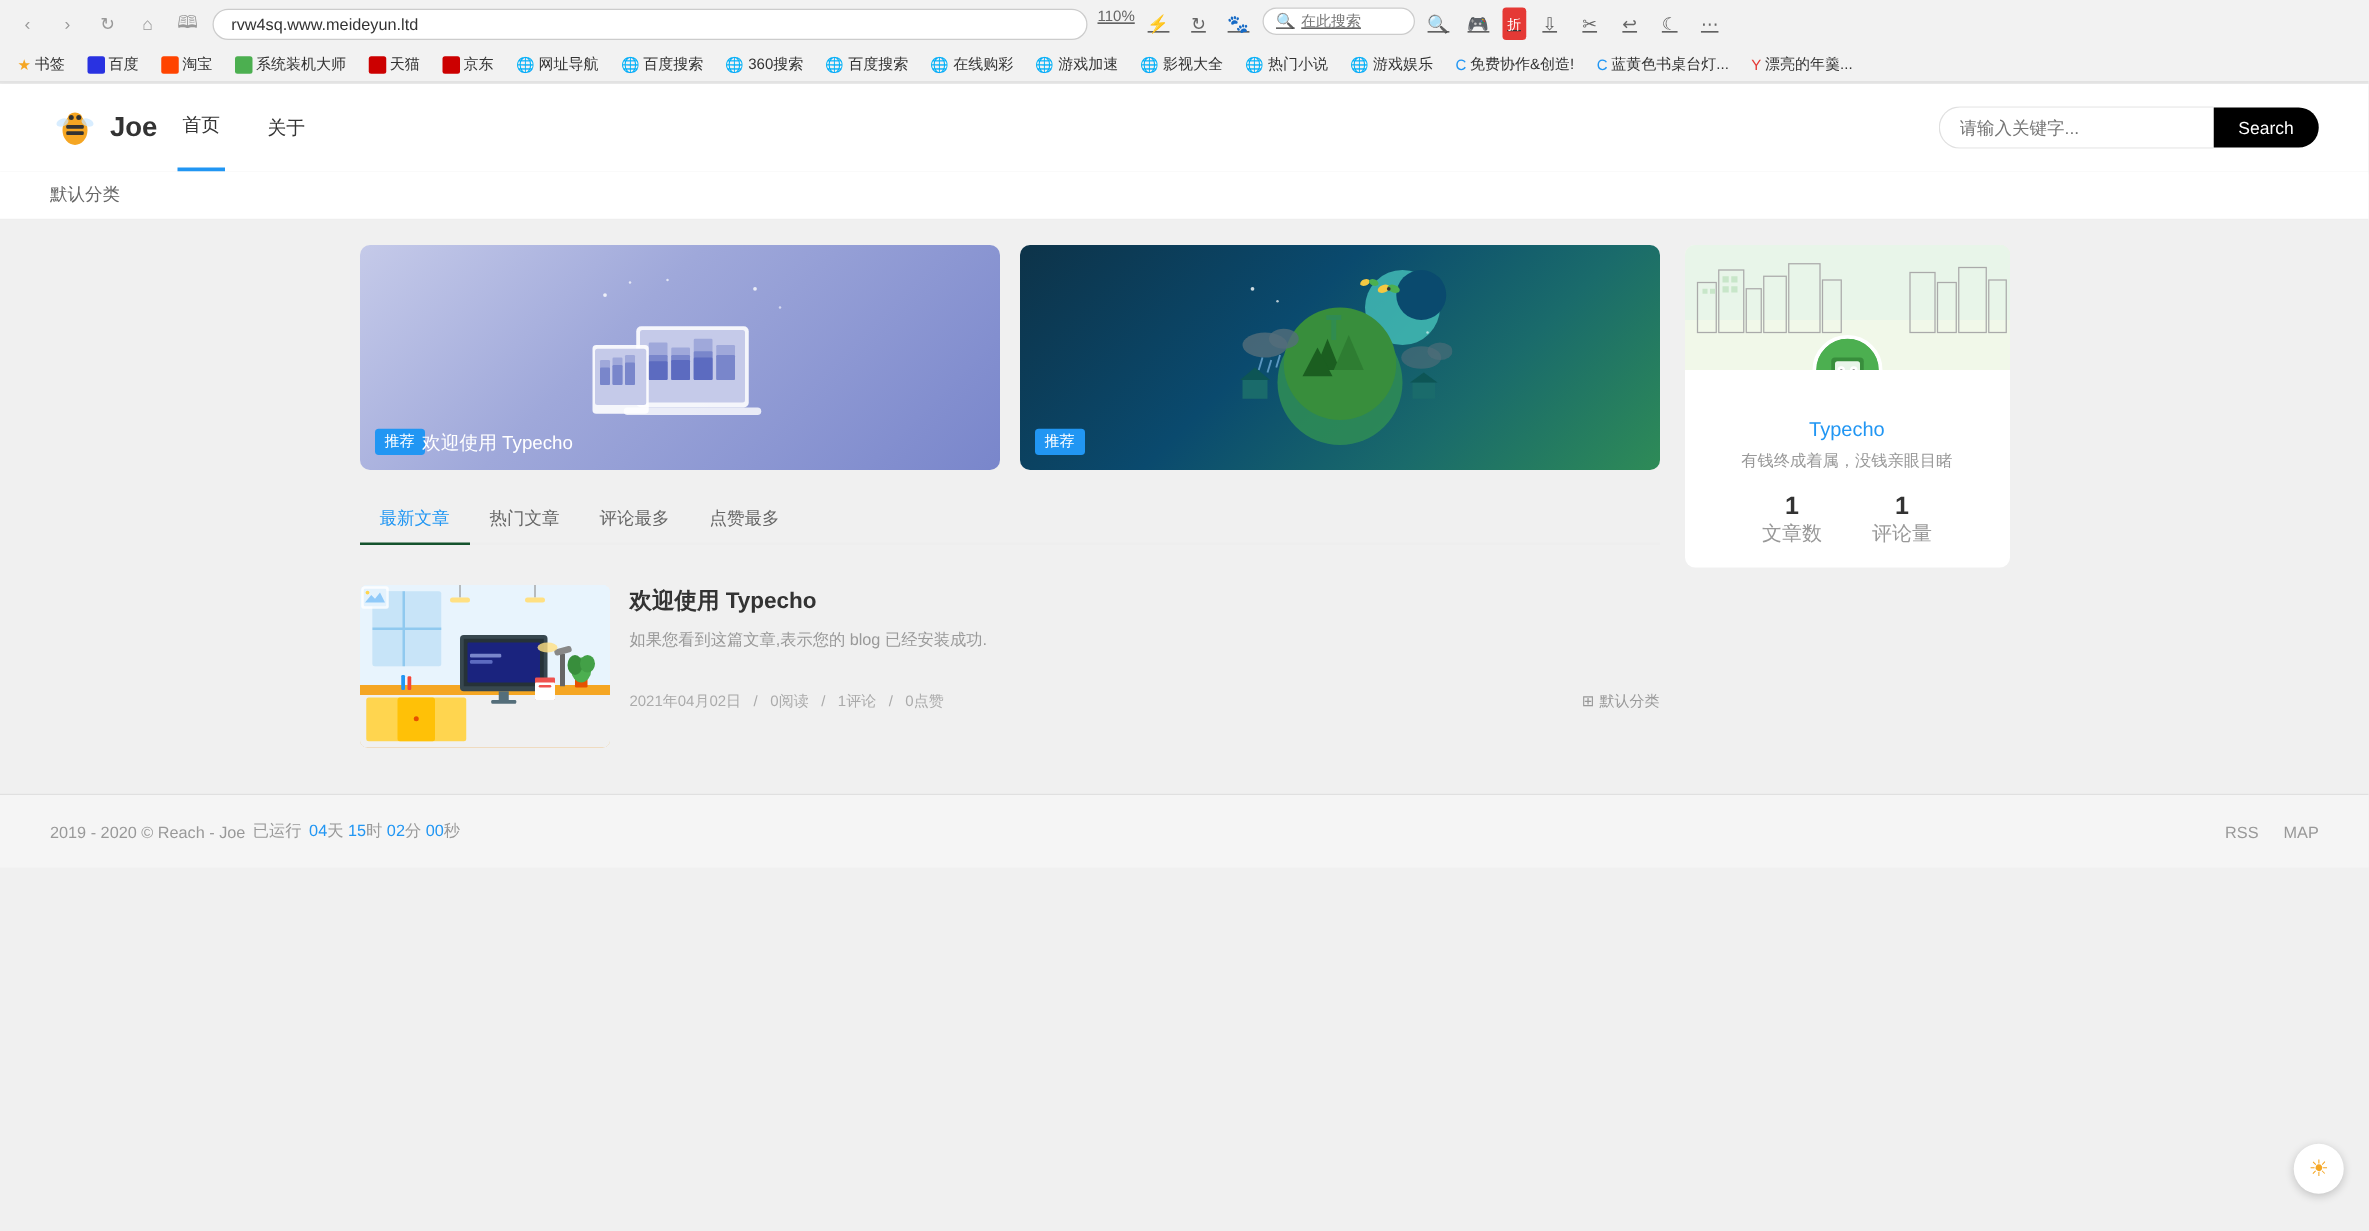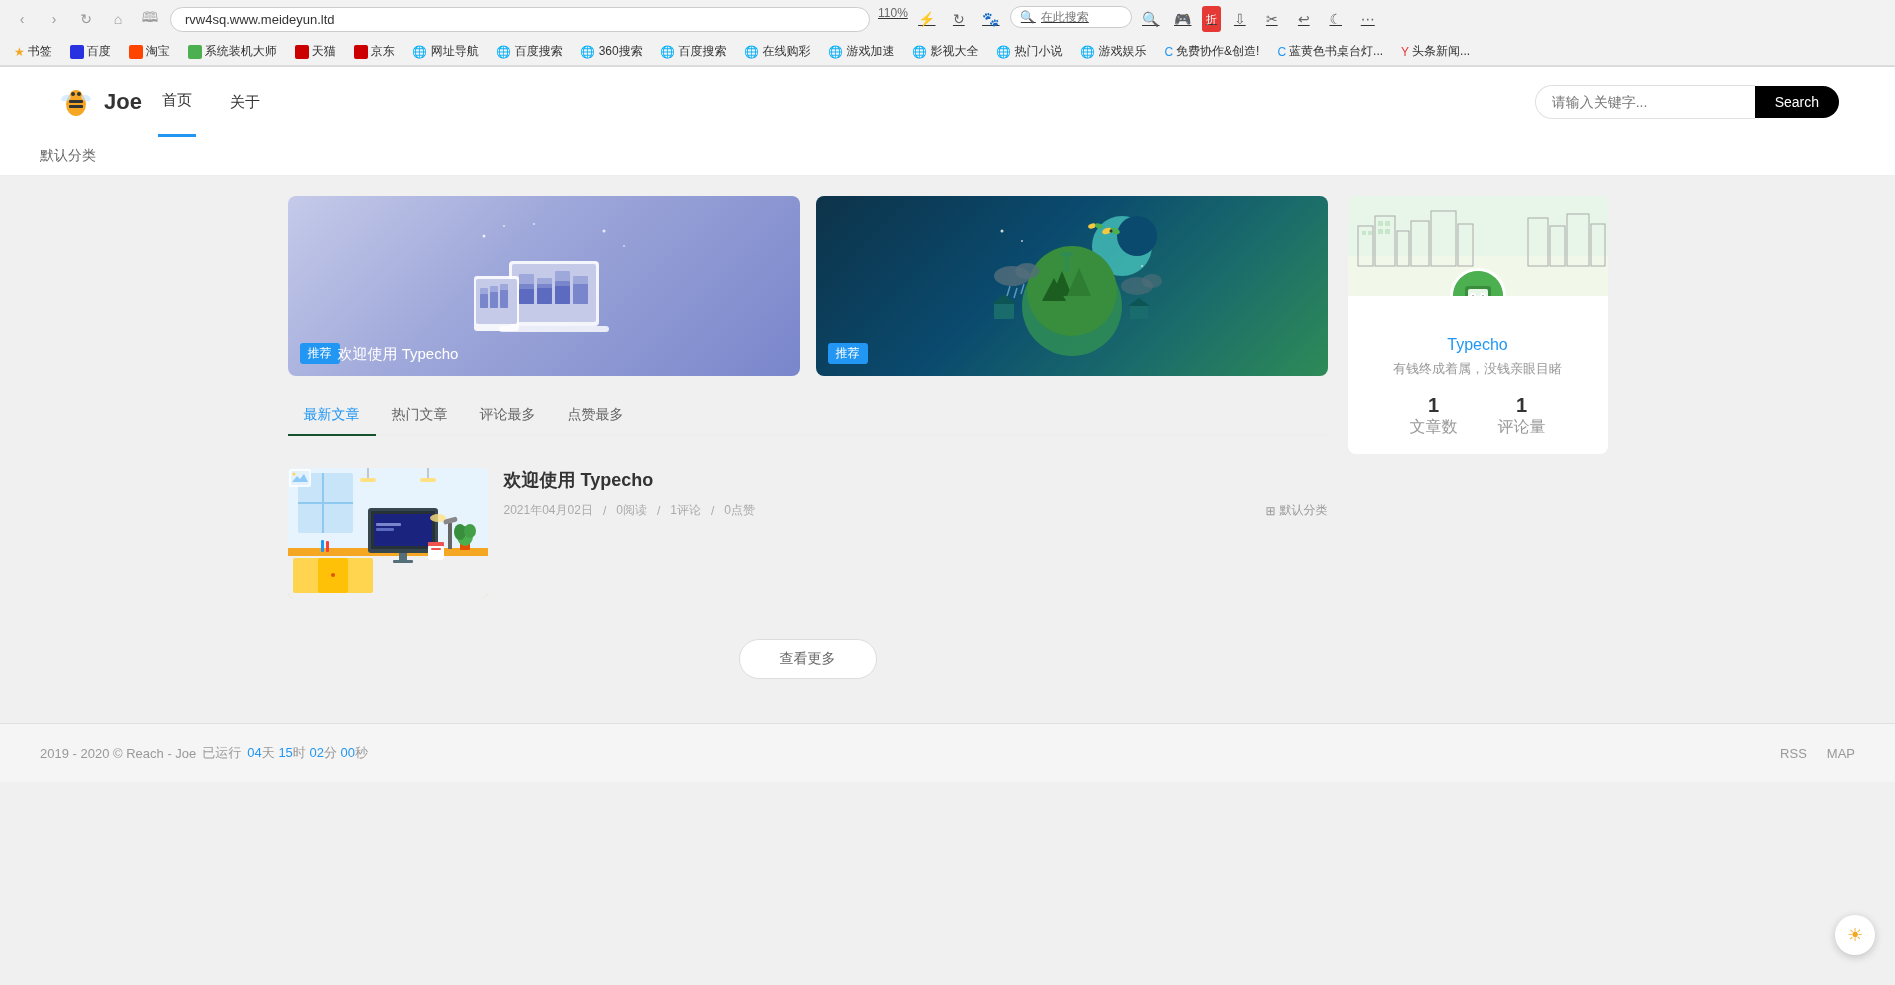--- a/index.html
+++ b/index.html
@@ -20,21 +20,21 @@
     .bookmark-item { display: flex; align-items: center; gap: 3px; color: #333; cursor: pointer; padding: 2px 4px; border-radius: 3px; }
     .bm-icon { width: 14px; height: 14px; border-radius: 2px; display: inline-block; }
     .bm-baidu { background: #2932e1; }
     .bm-taobao { background: #ff4400; }
     .bm-sys { background: #4caf50; }
 
     
     .page-wrapper { background: #f0f0f0; min-height: 850px; }
 
     
-    .site-header { background: #fff; display: flex; align-items: center; justify-content: space-between; padding: 0 56px; height: 70px; box-shadow: 0 1px 3px rgba(0,0,0,0.08); }
+    .site-header { background: #fff; display: flex; align-items: center; justify-content: space-between; padding: 0 40px; height: 70px; box-shadow: 0 1px 3px rgba(0,0,0,0.08); }
     .logo-area { display: flex; align-items: center; gap: 8px; }
     .logo-icon { width: 40px; height: 40px; }
     .logo-name { font-size: 22px; font-weight: bold; color: #333; }
     .site-nav { display: flex; align-items: center; gap: 30px; margin-left: 8px; }
     .nav-item { font-size: 15px; color: #333; cursor: pointer; padding: 0 4px; height: 70px; display: flex; align-items: center; text-decoration: none; }
     .nav-item.active { color: #333; border-bottom: 3px solid #2196F3; font-weight: 500; }
     .header-search { display: flex; align-items: center; gap: 0; }
     .header-search-input { border: 1px solid #e0e0e0; border-right: none; border-radius: 20px 0 0 20px; padding: 8px 16px; font-size: 14px; width: 220px; outline: none; color: #999; background: #fff; }
     .header-search-btn { background: #000000; color: #fff; border: none; border-radius: 0 20px 20px 0; padding: 8px 20px; font-size: 14px; cursor: pointer; font-weight: 400; }
 
@@ -199,21 +199,21 @@
     <div class="bookmark-item">
         <span style="color:#2196F3;">C</span>
         <span> 免费协作&amp;创造!</span>
       </div>
     <div class="bookmark-item">
         <span style="color:#2196F3;">C</span>
         <span> 蓝黄色书桌台灯...</span>
       </div>
     <div class="bookmark-item">
         <span style="color:#e53935;">Y</span>
-        <span> 头条新闻...</span>
+        <span> 漂亮的年羹...</span>
       </div>
   </div>
 </div>
 
 <div class="page-wrapper">
 
   <div class="site-header">
     <div class="logo-area">
 
       <svg class="logo-icon" viewBox="0 0 40 40" xmlns="http://www.w3.org/2000/svg">
@@ -396,40 +396,38 @@
 
                 <rect x="1" y="1" width="22" height="18" fill="rgba(255,255,255,0.8)" rx="2"></rect>
                 <rect x="3" y="3" width="18" height="14" fill="#e3f2fd" rx="1"></rect>
                 <polygon points="4,14 9,8 12,11 16,6 20,14" fill="#90caf9"></polygon>
                 <circle cx="6" cy="6" r="1.5" fill="#ffd54f"></circle>
               </svg>
             </div>
           </div>
           <div class="article-info">
             <div class="article-title">欢迎使用 Typecho</div>
+            <div class="article-excerpt">如果您看到这篇文章,表示您的 blog 已经安装成功.</div>
             <div class="article-meta">
               <span>2021年04月02日</span>
               <span>/</span>
               <span>0阅读</span>
               <span>/</span>
               <span>1评论</span>
               <span>/</span>
               <span>0点赞</span>
               <span class="article-category">
                 <span>⊞</span>
                 <span>默认分类</span>
               </span>
             </div>
           </div>
         </div>
       </div>
 
-      <div class="load-more-btn">
-        <button>查看更多</button>
-      </div>
     </div>
 
     <div class="sidebar">
       <div class="sidebar-card">
         <div class="author-banner">
 
           <svg width="260" height="100" viewBox="0 0 260 100" xmlns="http://www.w3.org/2000/svg" style="position:absolute;top:0;left:0;">
             <rect width="260" height="100" fill="#f1f8e9"></rect>
 
             <rect width="260" height="60" fill="#e8f5e9"></rect>

